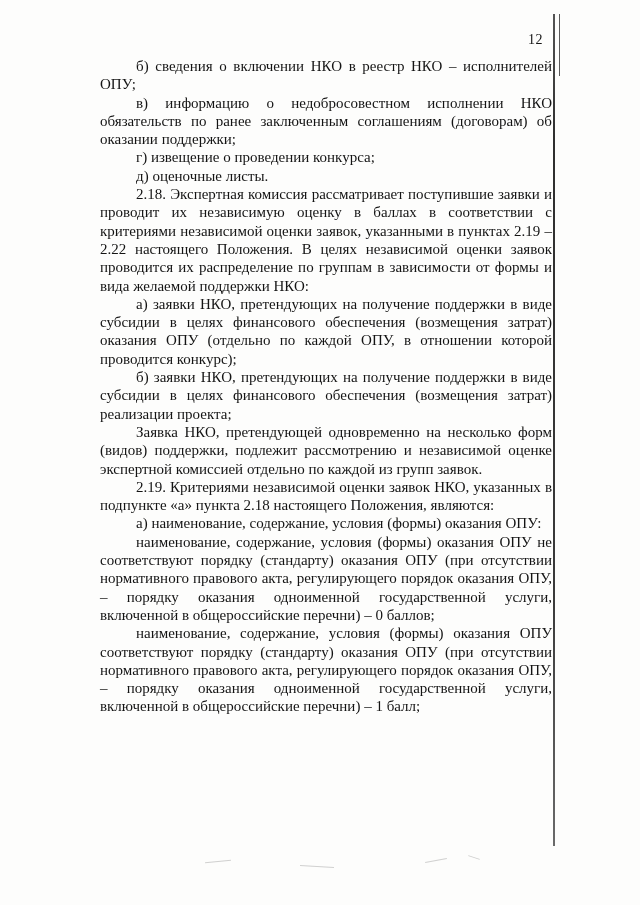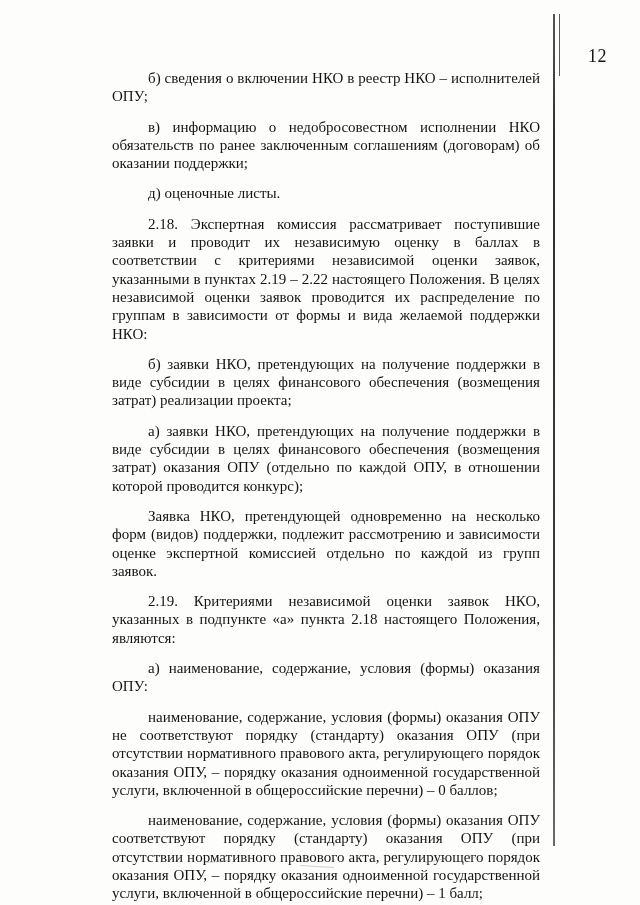--- a/index.html
+++ b/index.html
@@ -12,36 +12,35 @@
     width: 640px;
     height: 905px;
     background: #fdfdfc;
     font-family: "Liberation Serif", serif;
     color: #141414;
     overflow: hidden;
   }
   .page-number {
     position: absolute;
     top: 32px;
-    left: 588px;
-    font-size: 18px;
+    left: 528px;
+    font-size: 14px;
     letter-spacing: 0.5px;
-    margin-top: 14px;
   }
   .content {
     position: absolute;
     left: 100px;
     top: 57px;
     width: 452px;
     font-size: 15px;
     line-height: 18.3px;
     text-align: justify;
   }
   .content p {
-    margin: 12px;
+    margin: 0;
     padding: 0;
     text-indent: 36px;
   }
   .scan-line {
     position: absolute;
     background: #3c3c3c;
   }
   .scan-line-main {
     left: 553px;
     top: 14px;
@@ -72,25 +71,26 @@
 <div class="page">
 
   <div class="scan-line scan-line-main"></div>
   <div class="scan-line scan-line-top"></div>
 
   <div class="page-number">12</div>
 
   <div class="content">
     <p>б) сведения о включении НКО в реестр НКО – исполнителей ОПУ;</p>
     <p>в) информацию о недобросовестном исполнении НКО обязательств по ранее заключенным соглашениям (договорам) об оказании поддержки;</p>
+    <p>г) извещение о проведении конкурса;</p>
     <p>д) оценочные листы.</p>
     <p>2.18. Экспертная комиссия рассматривает поступившие заявки и проводит их независимую оценку в баллах в соответствии с критериями независимой оценки заявок, указанными в пунктах 2.19 – 2.22 настоящего Положения. В целях независимой оценки заявок проводится их распределение по группам в зависимости от формы и вида желаемой поддержки НКО:</p>
+    <p>а) заявки НКО, претендующих на получение поддержки в виде субсидии в целях финансового обеспечения (возмещения затрат) оказания ОПУ (отдельно по каждой ОПУ, в отношении которой проводится конкурс);</p>
     <p>б) заявки НКО, претендующих на получение поддержки в виде субсидии в целях финансового обеспечения (возмещения затрат) реализации проекта;</p>
-    <p>а) заявки НКО, претендующих на получение поддержки в виде субсидии в целях финансового обеспечения (возмещения затрат) оказания ОПУ (отдельно по каждой ОПУ, в отношении которой проводится конкурс);</p>
-    <p>Заявка НКО, претендующей одновременно на несколько форм (видов) поддержки, подлежит рассмотрению и зависимости оценке экспертной комиссией отдельно по каждой из групп заявок.</p>
+    <p>Заявка НКО, претендующей одновременно на несколько форм (видов) поддержки, подлежит рассмотрению и независимой оценке экспертной комиссией отдельно по каждой из групп заявок.</p>
     <p>2.19. Критериями независимой оценки заявок НКО, указанных в подпункте «а» пункта 2.18 настоящего Положения, являются:</p>
     <p>а) наименование, содержание, условия (формы) оказания ОПУ:</p>
     <p>наименование, содержание, условия (формы) оказания ОПУ не соответствуют порядку (стандарту) оказания ОПУ (при отсутствии нормативного правового акта, регулирующего порядок оказания ОПУ, – порядку оказания одноименной государственной услуги, включенной в общероссийские перечни) – 0 баллов;</p>
     <p>наименование, содержание, условия (формы) оказания ОПУ соответствуют порядку (стандарту) оказания ОПУ (при отсутствии нормативного правового акта, регулирующего порядок оказания ОПУ, – порядку оказания одноименной государственной услуги, включенной в общероссийские перечни) – 1 балл;</p>
   </div>
 
   <div class="smudge s1"></div>
   <div class="smudge s2"></div>
   <div class="smudge s3"></div>
   <div class="smudge s4"></div>

